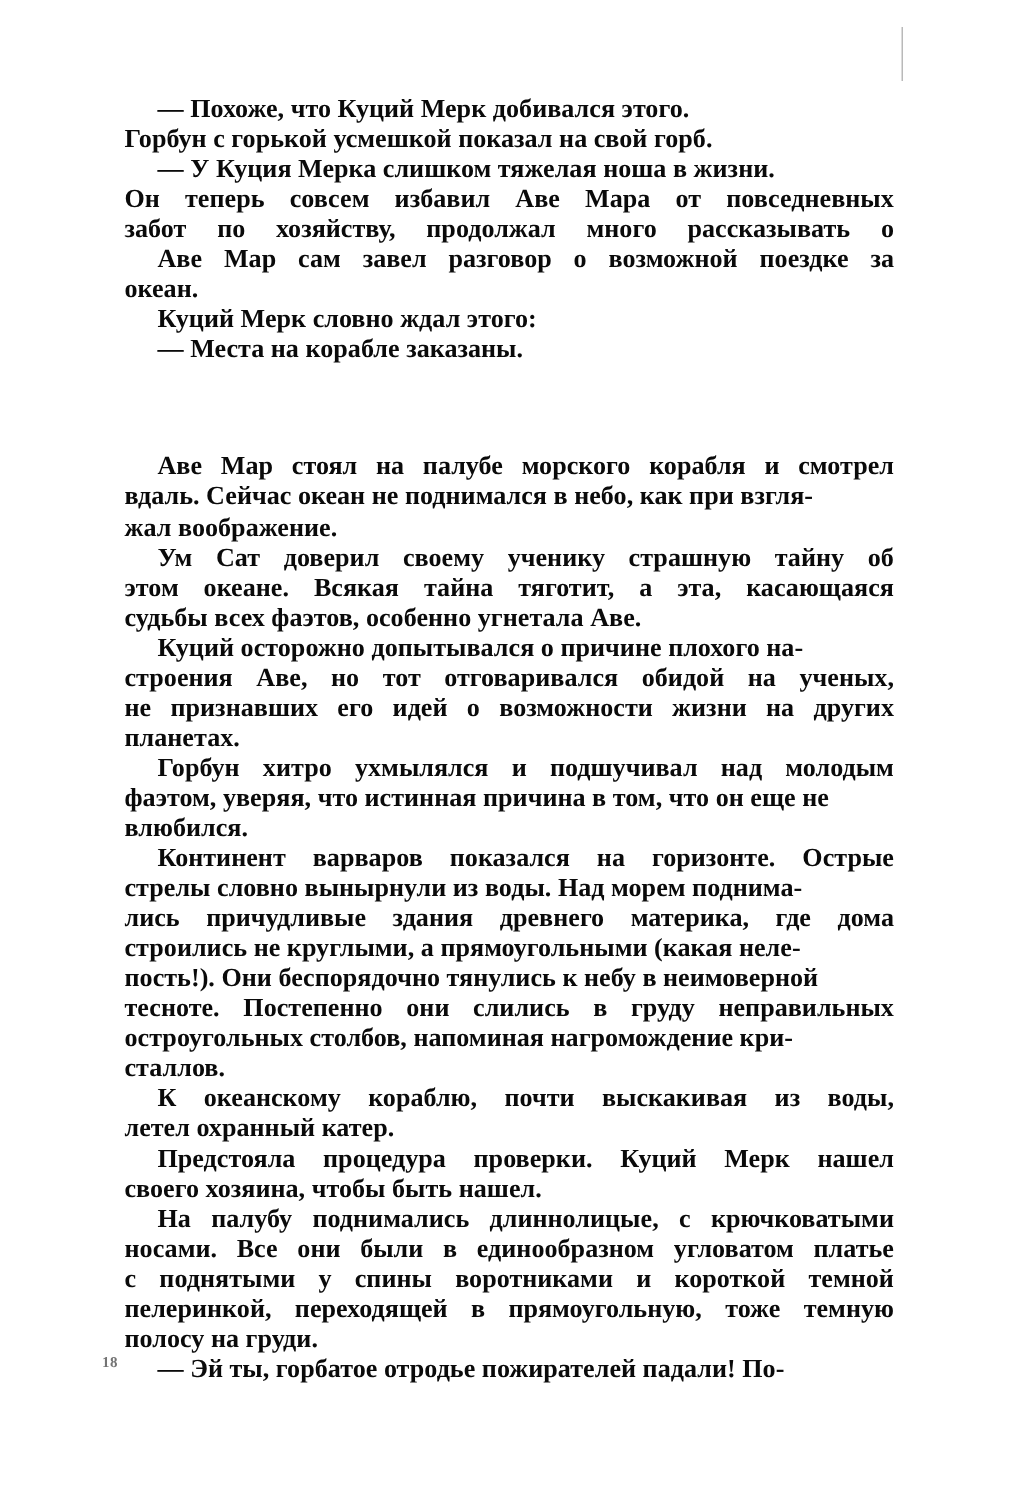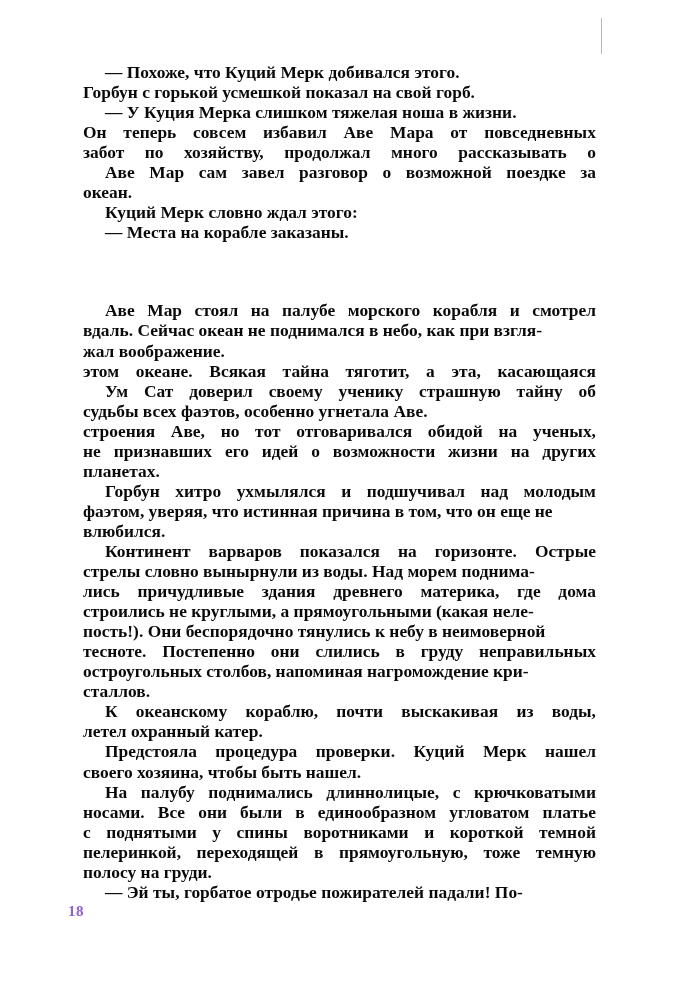--- a/index.html
+++ b/index.html
@@ -63,23 +63,23 @@
   
   .gap { display: block; }
   .gap.section { height: 58px; }
 
   
   #folio {
     position: absolute;
     left: 68px;
     top: 903px;
     font-family: "Liberation Serif", "DejaVu Serif", serif;
-    font-size: 15px;
+    font-size: 10px;
     font-weight: 700;
-    color: #8b5cf6;
+    color: #737373;
     letter-spacing: 0.4px;
   }
 
   
   #scan-artifact {
     position: absolute;
     left: 601px;
     top: 18px;
     width: 1px;
     height: 36px;
@@ -154,43 +154,44 @@
           <span>палубе</span>
           <span>морского</span>
           <span>корабля</span>
           <span>и</span>
           <span>смотрел</span>
         </div>
         <div class="ln">вдаль. Сейчас океан не поднимался в небо, как при взгля-</div>
         <div class="ln">жал воображение.</div>
       </div>
       <div>
+        <div class="ln indent just">
+          <span>Ум</span>
+          <span>Сат</span>
+          <span>доверил</span>
+          <span>своему</span>
+          <span>ученику</span>
+          <span>страшную</span>
+          <span>тайну</span>
+          <span>об</span>
+        </div>
         <div class="ln just">
           <span>этом</span>
           <span>океане.</span>
           <span>Всякая</span>
           <span>тайна</span>
           <span>тяготит,</span>
           <span>а</span>
           <span>эта,</span>
           <span>касающаяся</span>
         </div>
-        <div class="ln indent just">
-          <span>Ум</span>
-          <span>Сат</span>
-          <span>доверил</span>
-          <span>своему</span>
-          <span>ученику</span>
-          <span>страшную</span>
-          <span>тайну</span>
-          <span>об</span>
-        </div>
         <div class="ln">судьбы всех фаэтов, особенно угнетала Аве.</div>
       </div>
       <div>
+        <div class="ln indent">Куций осторожно допытывался о причине плохого на-</div>
         <div class="ln just">
           <span>строения</span>
           <span>Аве,</span>
           <span>но</span>
           <span>тот</span>
           <span>отговаривался</span>
           <span>обидой</span>
           <span>на</span>
           <span>ученых,</span>
         </div>

